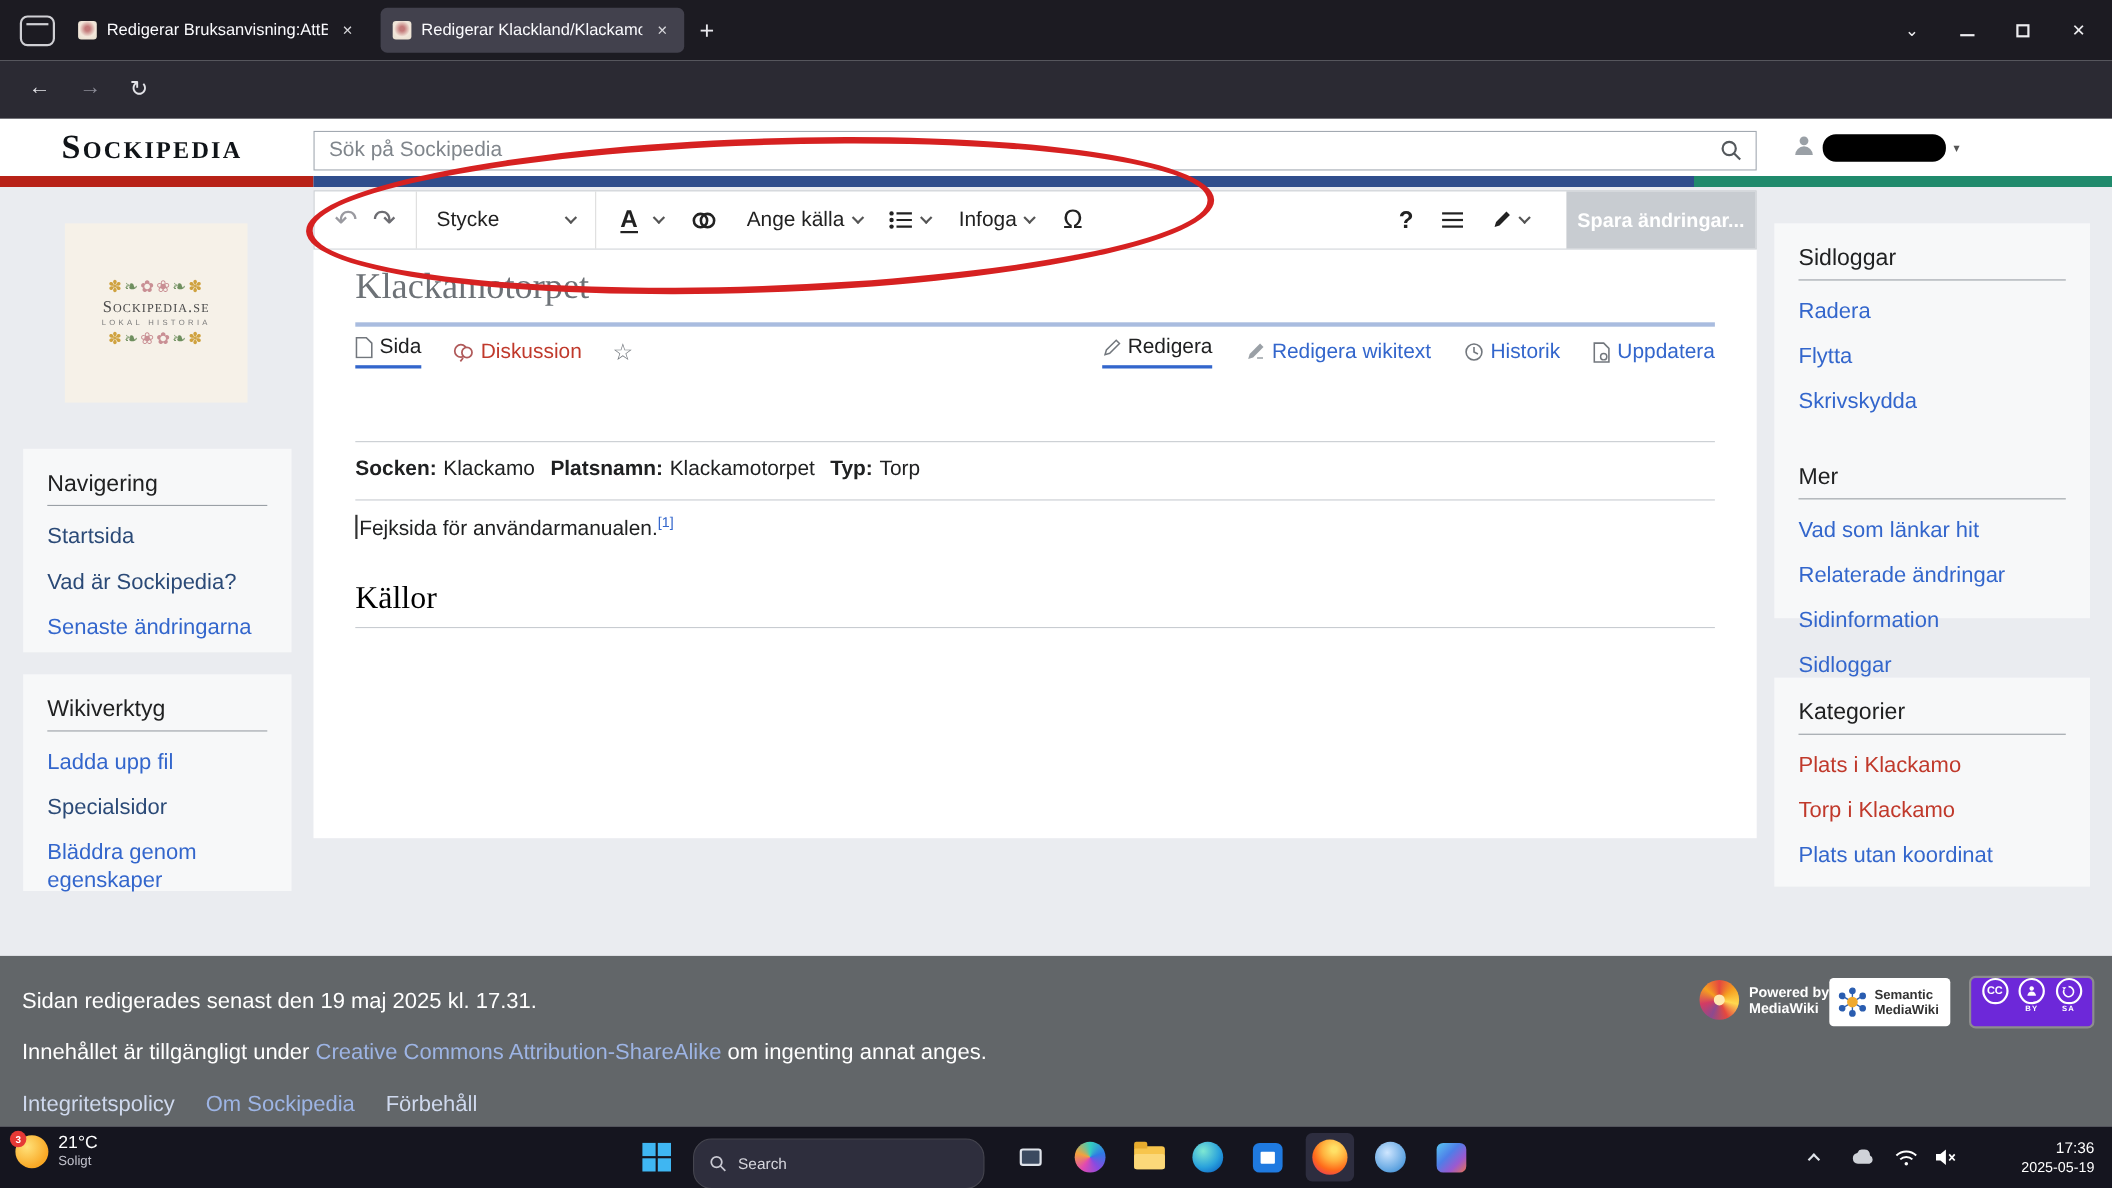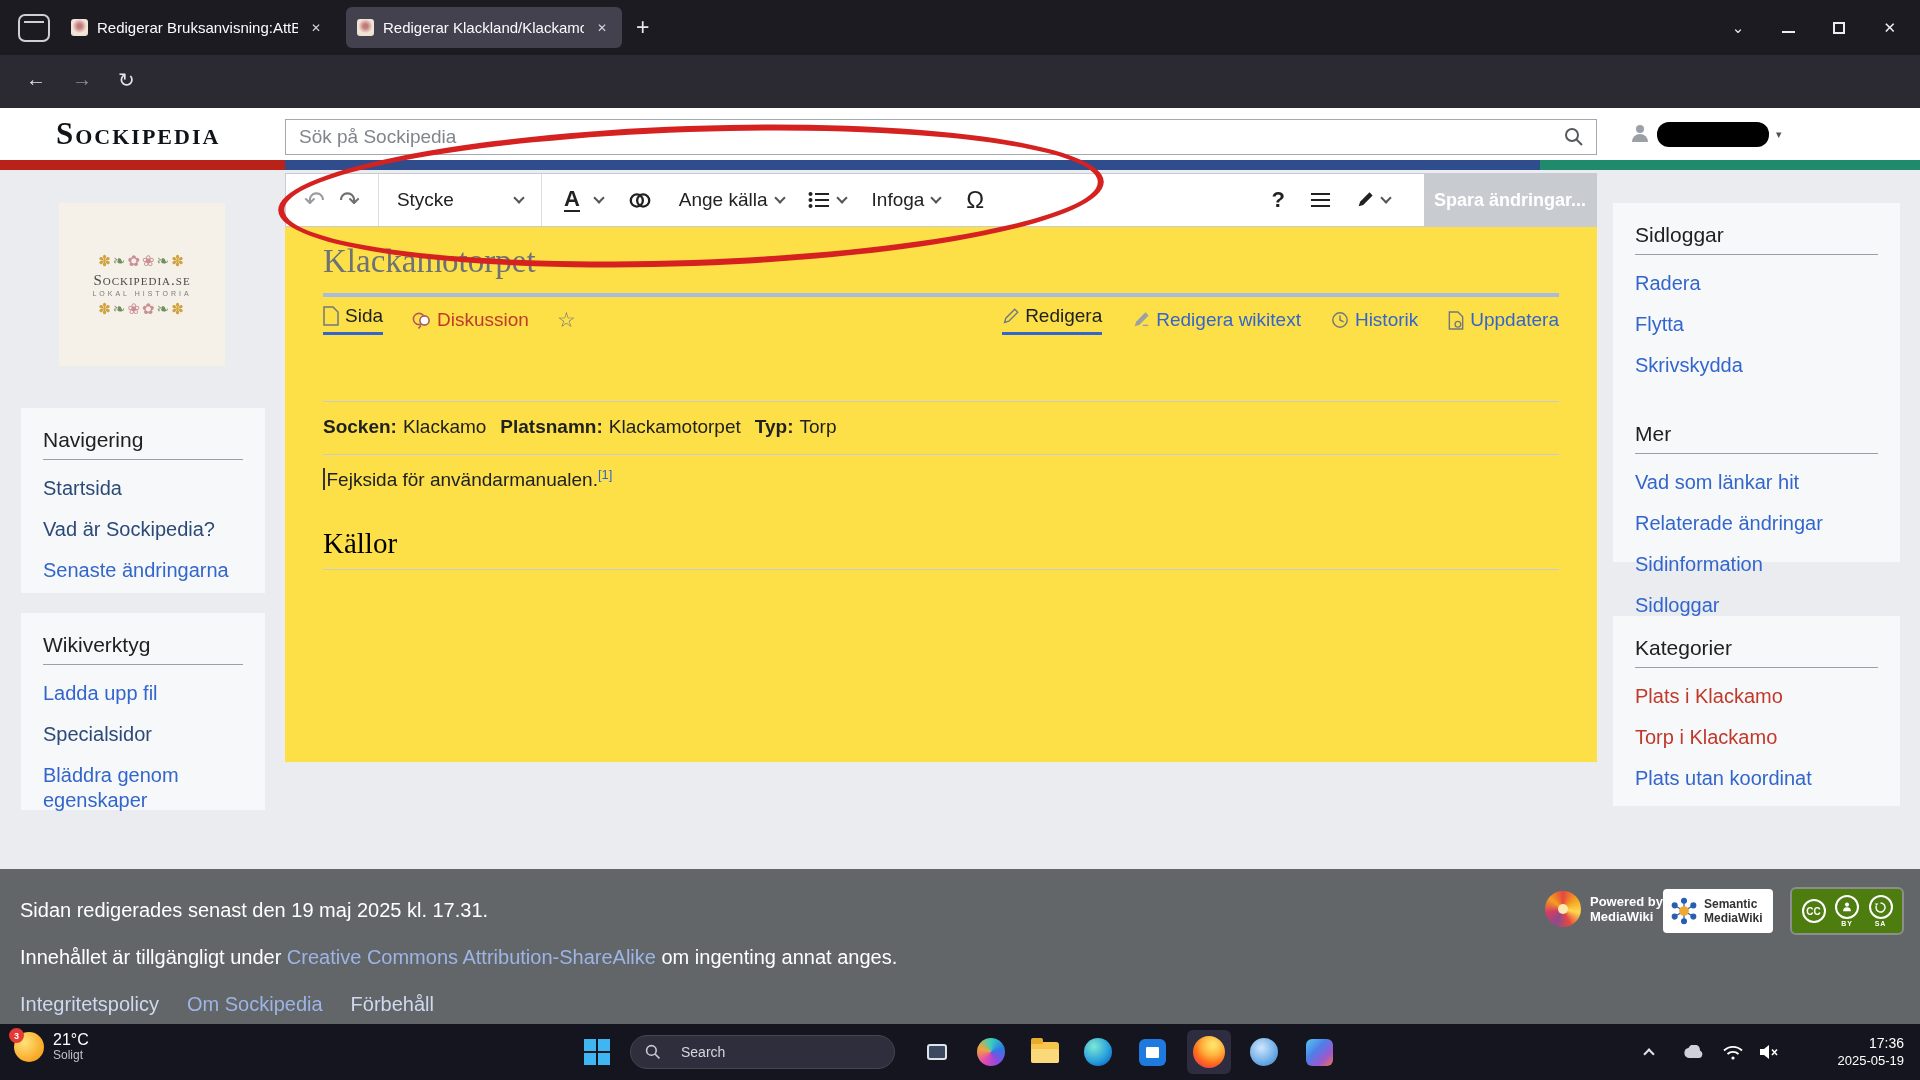--- a/index.html
+++ b/index.html
@@ -60,21 +60,21 @@
   .ve-para{display:flex;align-items:center;justify-content:space-between;width:162px;padding:0 18px;font-size:19px;height:100%}
   .ve-A{font-weight:bold;font-size:22px;border-bottom:2px solid #222;line-height:1;margin:0 7px 0 22px}
   .ve-item{display:flex;align-items:center;gap:8px;margin-right:8px}
   .ve-label{font-size:19px}
   .ve-right{margin-left:auto;display:flex;align-items:center;gap:26px}
   .ve-q{font-weight:bold;font-size:22px}
   .burger.dark{background:#222;box-shadow:0 6px 0 #222,0 -6px 0 #222}
   .savebtn{width:172px;height:52px;background:#c8ccd1;color:#fff;font-weight:bold;font-size:18px;display:flex;align-items:center;justify-content:center;border:0}
 
   
-  #content{position:absolute;left:285px;top:227px;width:1312px;height:535px;background:#fde047;padding:0 38px;color:#202122}
+  #content{position:absolute;left:285px;top:227px;width:1312px;height:535px;background:#ffffff;padding:0 38px;color:#202122}
   .atitle{margin-top:16px;font-family:"Liberation Serif",serif;font-size:33px;color:#6d7277;padding-bottom:13px;border-bottom:4px solid #a9bcdf}
   .tabsrow{margin-top:8px;display:flex;align-items:center;font-size:19px;height:30px}
   .wtab{display:flex;align-items:center;gap:6px;margin-right:28px}
   .wtab.active-b{border-bottom:3px solid #36c;padding-bottom:5px}
   .talk{color:#c0392b}
   .watchstar{color:#72777d;font-size:21px}
   .actions{margin-left:auto;display:flex;align-items:center;gap:30px}
   .action{display:flex;align-items:center;gap:6px;color:#36c}
   .action.current{color:#202122;border-bottom:3px solid #36c;padding-bottom:5px}
   .hr{height:1px;background:#c8ccd1}
@@ -114,35 +114,35 @@
   .f1{top:30px}.f2{top:77px}
   .f3{top:124px;display:flex;gap:28px}
   .flink{color:#9db4e4;text-decoration:none}
   .flink.bright{color:#cfd9ee}
   .mwbadge{position:absolute;left:1545px;top:22px;display:flex;align-items:center;gap:9px}
   .mwflower{width:36px;height:36px;border-radius:50%;background:conic-gradient(#e5483f,#f59f20,#ffd94f,#e5483f,#8c4a8f,#d33c63,#f59f20,#e5483f);position:relative}
   .mwflower::after{content:"";position:absolute;left:13px;top:13px;width:10px;height:10px;border-radius:50%;background:#ffe9b0}
   .badgetext{font-size:13px;font-weight:bold;line-height:15px}
   .smwbadge{position:absolute;left:1663px;top:20px;width:110px;height:44px;background:#fff;border-radius:4px;display:flex;align-items:center;gap:6px;padding:0 7px;color:#333}
   .smwbadge .badgetext{color:#333;font-size:12px;line-height:14px}
-  .ccbadge{position:absolute;left:1790px;top:18px;width:114px;height:48px;background:#4d7c0f;border:2px solid #8d8d8d;border-radius:6px;display:flex;align-items:center;justify-content:space-evenly;color:#fff}
+  .ccbadge{position:absolute;left:1790px;top:18px;width:114px;height:48px;background:#6d28d9;border:2px solid #8d8d8d;border-radius:6px;display:flex;align-items:flex-start;justify-content:space-evenly;color:#fff}
   .cccol{display:flex;flex-direction:column;align-items:center}
   .cccirc{width:24px;height:24px;border:2px solid #fff;border-radius:50%;display:flex;align-items:center;justify-content:center;font-size:10px;font-weight:bold}
   .cclabel{font-size:7px;font-weight:bold;margin-top:1px;letter-spacing:1px}
 
   
   #taskbar{position:absolute;left:0;top:1024px;width:1920px;height:56px;background:#15151f;color:#fff}
   .tweather{position:absolute;left:14px;top:8px;display:flex;align-items:center;gap:9px}
   .wicon{position:relative;width:30px;height:30px;border-radius:50%;background:radial-gradient(circle at 35% 35%,#ffe27a,#f9a825 70%)}
   .wbadge{position:absolute;left:-5px;top:-4px;width:15px;height:15px;border-radius:50%;background:#e53935;color:#fff;font-size:9px;font-weight:bold;display:flex;align-items:center;justify-content:center}
   .wtemp{font-size:16px;line-height:16px}
   .wcond{font-size:12px;color:#c2c2cc;line-height:14px}
   .startbtn{position:absolute;left:584px;top:15px;width:26px;height:26px;display:grid;grid-template-columns:12px 12px;grid-gap:2px}
   .startbtn i{width:12px;height:12px;background:#3fb6f2}
-  .searchpill{position:absolute;left:630px;top:11px;width:265px;height:34px;background:#2e2e3d;border:1px solid #45454f;border-radius:17px;display:flex;align-items:center;gap:20px;padding-left:14px;color:#d6d6dd;font-size:14px}
+  .searchpill{position:absolute;left:630px;top:11px;width:265px;height:46px;background:#2e2e3d;border:1px solid #45454f;border-radius:17px;display:flex;align-items:center;gap:10px;padding-left:14px;color:#d6d6dd;font-size:14px}
   .appico{position:absolute;top:13px;width:30px;height:30px;display:flex;align-items:center;justify-content:center}
   .tv-back{width:20px;height:16px;border:2px solid #dfe3ea;border-radius:3px;background:#3c4a60}
   .copilot{width:28px;height:28px;border-radius:50%;background:conic-gradient(#35d0c0,#2f7ae5,#8a4ae0,#e24ab0,#f2a33c,#35d0c0)}
   .folder{position:relative;width:28px;height:21px;background:#f7c54c;border-radius:3px}
   .folder::before{content:"";position:absolute;left:0;top:-4px;width:12px;height:6px;background:#e7ac2e;border-radius:2px 2px 0 0}
   .folder::after{content:"";position:absolute;left:0;top:7px;width:28px;height:14px;background:#fbd879;border-radius:2px}
   .edge{width:28px;height:28px;border-radius:50%;background:radial-gradient(circle at 35% 30%,#7ee8d2,#2aa2dc 55%,#0b62c4 90%)}
   .store{width:27px;height:27px;border-radius:6px;background:#1f7ae0;display:flex;align-items:center;justify-content:center}
   .store i{width:13px;height:11px;background:#fff;border-radius:1px}
   .ffwrap{position:absolute;left:1187px;top:6px;width:44px;height:44px;background:#2d2d3f;border-radius:6px;display:flex;align-items:center;justify-content:center}

